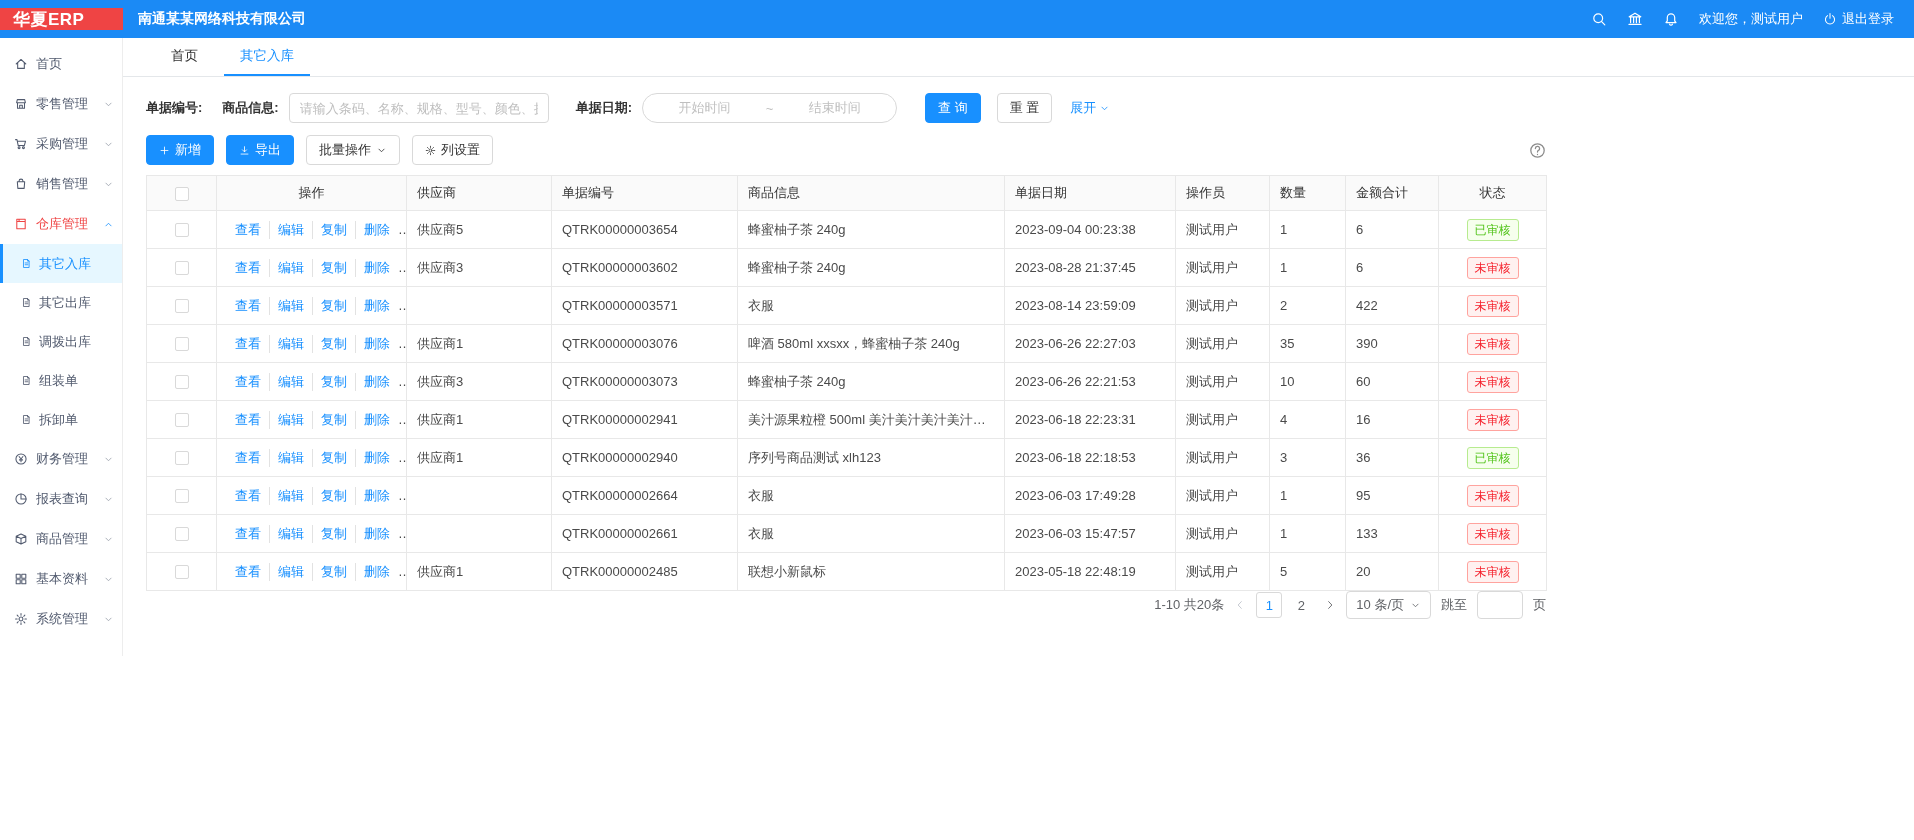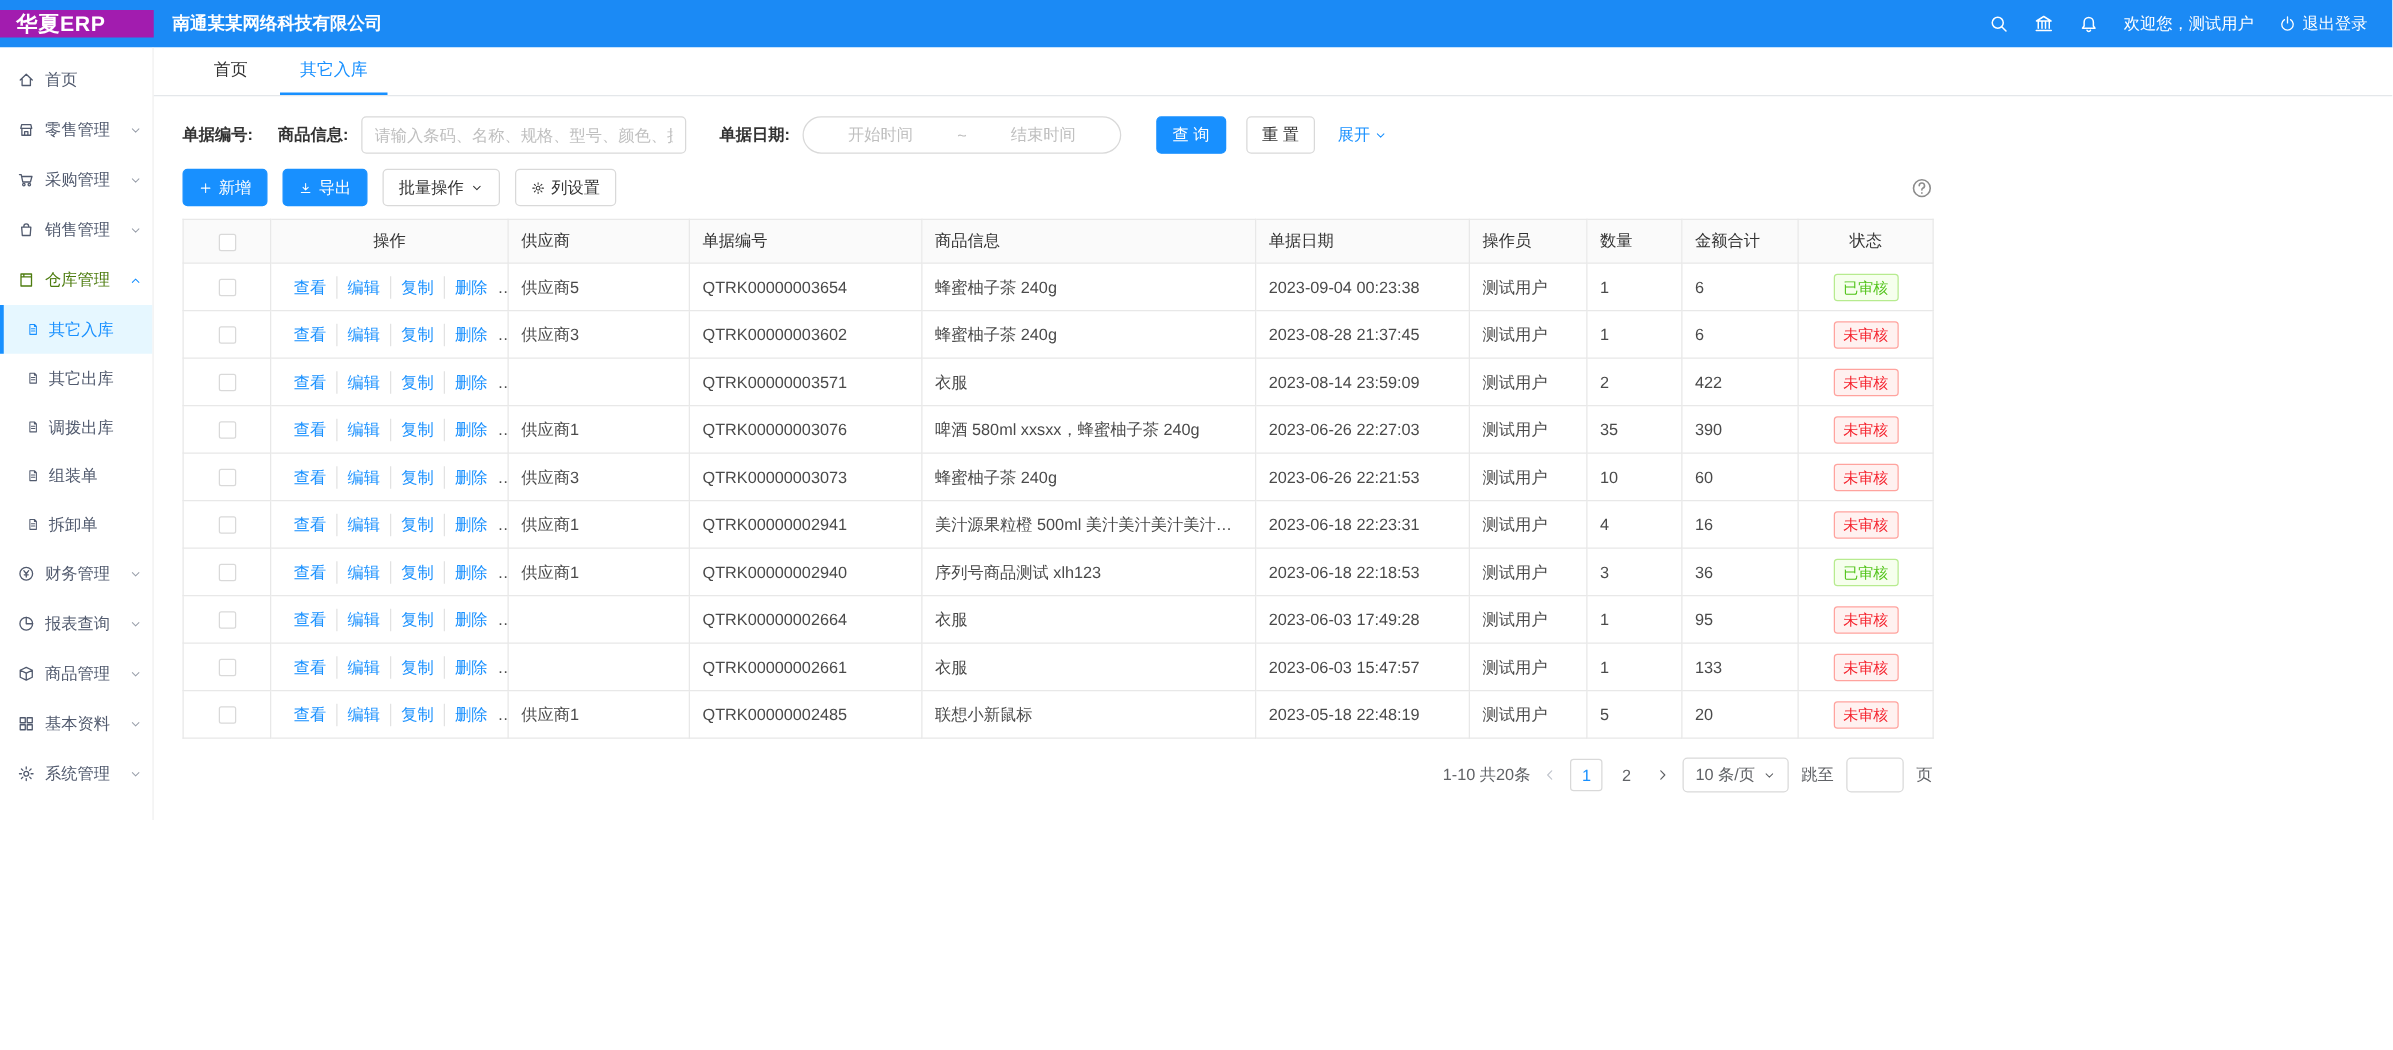--- a/index.html
+++ b/index.html
@@ -6,32 +6,32 @@
   html,body { width:1914px; height:840px; }
   body { font-family:"Liberation Sans","DejaVu Sans",sans-serif; font-size:13px; color:#333; background:#fff; overflow:hidden; }
 
   .icon { display:inline-flex; align-items:center; justify-content:center; line-height:0; }
   .icon svg { width:14px; height:14px; }
   .icon.sm svg { width:11px; height:11px; }
   .icon.lg svg { width:16px; height:16px; }
 
   
   .topbar { height:38px; background:#1b8af5; display:flex; align-items:center; color:#fff; }
-  .logo { width:123px; flex:0 0 123px; height:22px; background:#a21caf; display:flex; align-items:center; padding-left:13px; font-size:17px; font-weight:bold; letter-spacing:.5px; }
+  .logo { width:123px; flex:0 0 123px; height:22px; background:#ef4444; display:flex; align-items:center; padding-left:13px; font-size:17px; font-weight:bold; letter-spacing:.5px; }
   .company { margin-left:15px; font-size:14px; font-weight:bold; }
   .topbar-right { margin-left:auto; display:flex; align-items:center; gap:20px; padding-right:20px; font-size:13px; }
   .topbar-right .icon { cursor:pointer; }
   .logout { display:inline-flex; align-items:center; gap:5px; cursor:pointer; }
 
   
   .layout { display:flex; height:618px; }
   .sidebar { width:123px; flex:0 0 123px; border-right:1px solid #ededed; background:#fff; padding-top:6px; overflow:hidden; }
   .side-item { height:40px; display:flex; align-items:center; gap:8px; padding:0 8px 0 14px; color:#515a6e; cursor:pointer; font-size:13px; }
   .side-item .chev { margin-left:auto; color:#9aa0ab; }
-  .side-item.parent-active { color:#4d7c0f; }
+  .side-item.parent-active { color:#ef4444; }
   .side-item.parent-active .chev { color:#1890ff; }
   .sub-item { height:39px; display:flex; align-items:center; gap:7px; padding-left:21px; color:#515a6e; cursor:pointer; position:relative; font-size:13px; }
   .sub-item.active { background:#e6f7ff; color:#1890ff; }
   .sub-item.active::before { content:""; position:absolute; left:0; top:0; bottom:0; width:3px; background:#1890ff; }
 
   .main { flex:1; display:flex; flex-direction:column; background:#fff; }
 
   
   .tabbar { height:39px; border-bottom:1px solid #e4e7ea; display:flex; align-items:stretch; padding-left:32px; gap:10px; }
   .tab { display:flex; align-items:center; padding:0 16px; font-size:13.5px; color:#333; cursor:pointer; border-bottom:2px solid transparent; }
@@ -66,21 +66,21 @@
   .c-ops, .c-status { text-align:center !important; }
   .checkbox { display:inline-block; width:14px; height:14px; border:1px solid #d9d9d9; border-radius:2px; background:#fff; vertical-align:middle; cursor:pointer; }
   .ops { display:inline-flex; align-items:center;text-align:center; }
   .oplink { color:#1890ff; cursor:pointer; padding:0 8px; text-decoration:none; }
   .oplink + .oplink { border-left:1px solid #e2e2e2; }
   .badge { display:inline-block; padding:0 7px; font-size:12px; border-radius:3px; line-height:20px; }
   .badge.approved { color:#52c41a; border:1px solid #b7eb8f; background:#f6ffed; }
   .badge.unapproved { color:#f5222d; border:1px solid #ffa39e; background:#fff1f0; }
 
   
-  .pagination { width:1400px; display:flex; align-items:center; justify-content:flex-end; gap:10px; margin-top:15px; color:#606266; font-size:13px; }
+  .pagination { width:1400px; display:flex; align-items:center; justify-content:flex-end; gap:10px; color:#606266; font-size:13px; }
   .pg-pages { display:inline-flex; align-items:center; gap:6px; }
   .pg-arrow { color:#606266; cursor:pointer; display:inline-flex; line-height:0; }
   .pg-arrow.disabled { color:#c0c4cc; }
   .pg-arrow svg { width:12px; height:12px; }
   .page-btn { min-width:26px; height:26px; display:inline-flex; align-items:center; justify-content:center; cursor:pointer; border-radius:3px; border:1px solid transparent; padding:0 4px; }
   .page-btn.active { border-color:#d9d9d9; color:#1890ff; background:#fff; }
   .pg-size { height:28px; border:1px solid #d9d9d9; border-radius:4px; display:inline-flex; align-items:center; gap:6px; padding:0 9px; cursor:pointer; color:#606266; }
   .pg-jump { width:46px; height:28px; border:1px solid #d9d9d9; border-radius:4px; outline:none; padding:0 6px; font-family:inherit; font-size:13px; }
 </style>
 </head>

